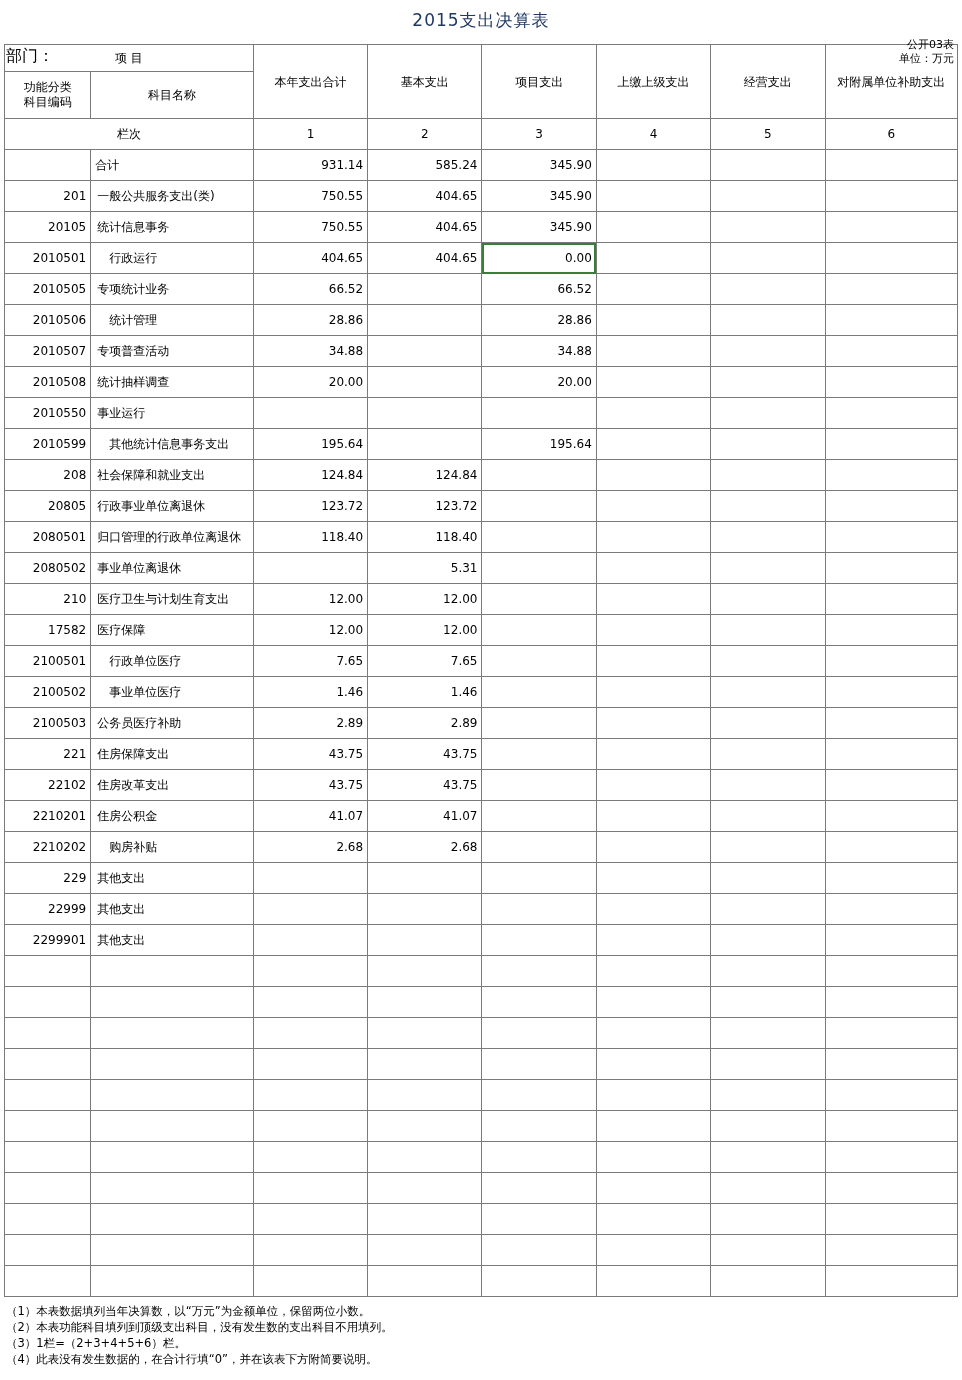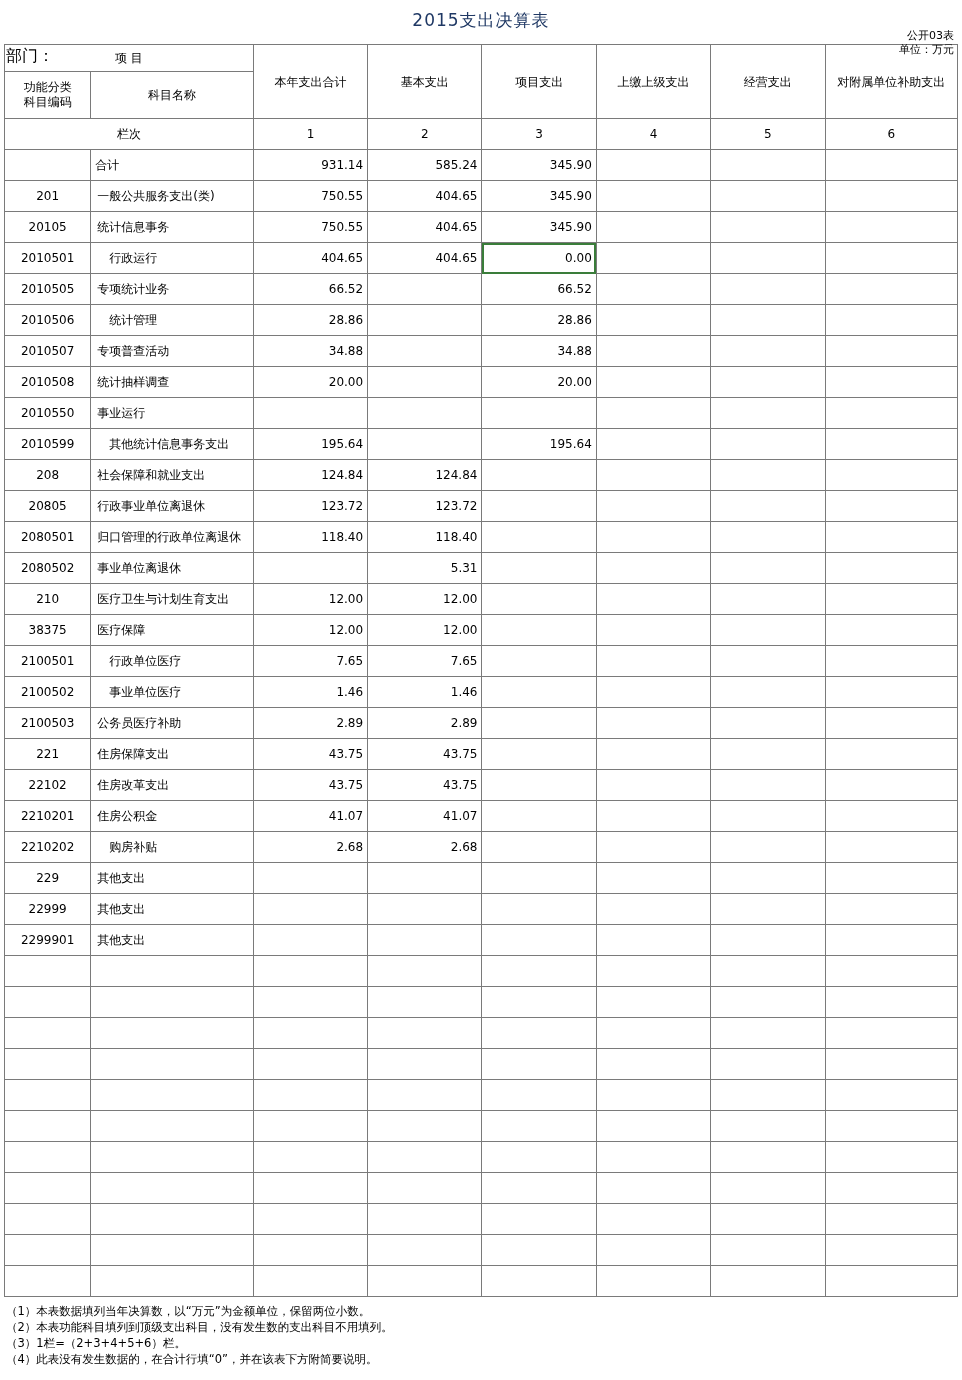--- a/index.html
+++ b/index.html
@@ -25,21 +25,21 @@
     text-align: center;
     font-size: 17px;
     color: #1f3864;
     padding-top: 9px;
     padding-bottom: 2px;
     letter-spacing: 1px;
   }
   .meta-right {
     position: absolute;
     right: 8px;
-    top: 29px;
+    top: 38px;
     text-align: right;
     font-size: 11px;
     line-height: 14px;
   }
   .meta-left {
     position: absolute;
     left: 6px;
     top: 46px;
     font-size: 16px;
   }
@@ -68,21 +68,21 @@
     text-align: center;
     font-size: 12px;
     line-height: 15px;
   }
   .num {
     text-align: right;
     font-size: 12.5px;
     padding-right: 6px;
   }
   .code {
-    text-align: center;
+    text-align: right;
     font-size: 12.5px;
     padding-left: 4px;
   }
   .name {
     text-align: left;
     font-size: 12.5px;
   }
   .name.ind0 { padding-left: 6px; }
   .name.ind1 { padding-left: 18px; }
   .center { text-align: left; }
@@ -296,21 +296,21 @@
           <td class="code">210</td>
           <td class="name ind0">医疗卫生与计划生育支出</td>
           <td class="num">12.00</td>
           <td class="num">12.00</td>
           <td class="num"></td>
           <td class="num"></td>
           <td class="num"></td>
           <td class="num"></td>
         </tr>
         <tr>
-          <td class="code">38375</td>
+          <td class="code">17582</td>
           <td class="name ind0">医疗保障</td>
           <td class="num">12.00</td>
           <td class="num">12.00</td>
           <td class="num"></td>
           <td class="num"></td>
           <td class="num"></td>
           <td class="num"></td>
         </tr>
         <tr>
           <td class="code">2100501</td>

